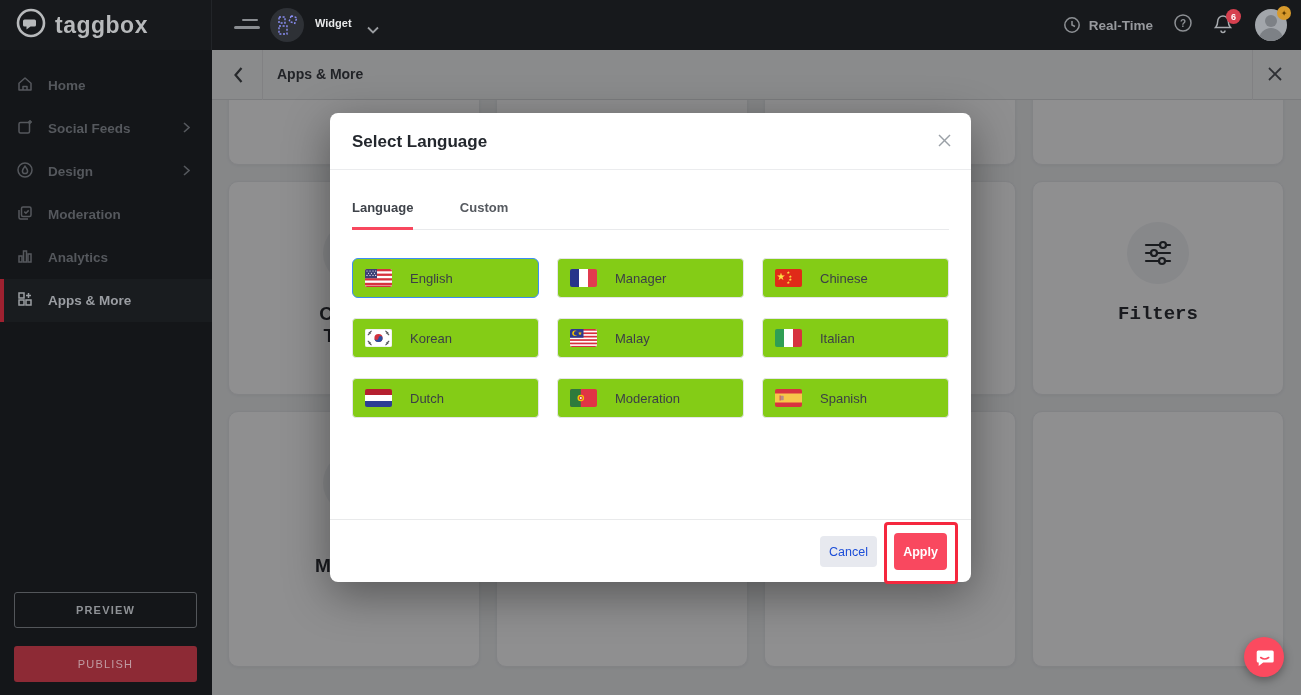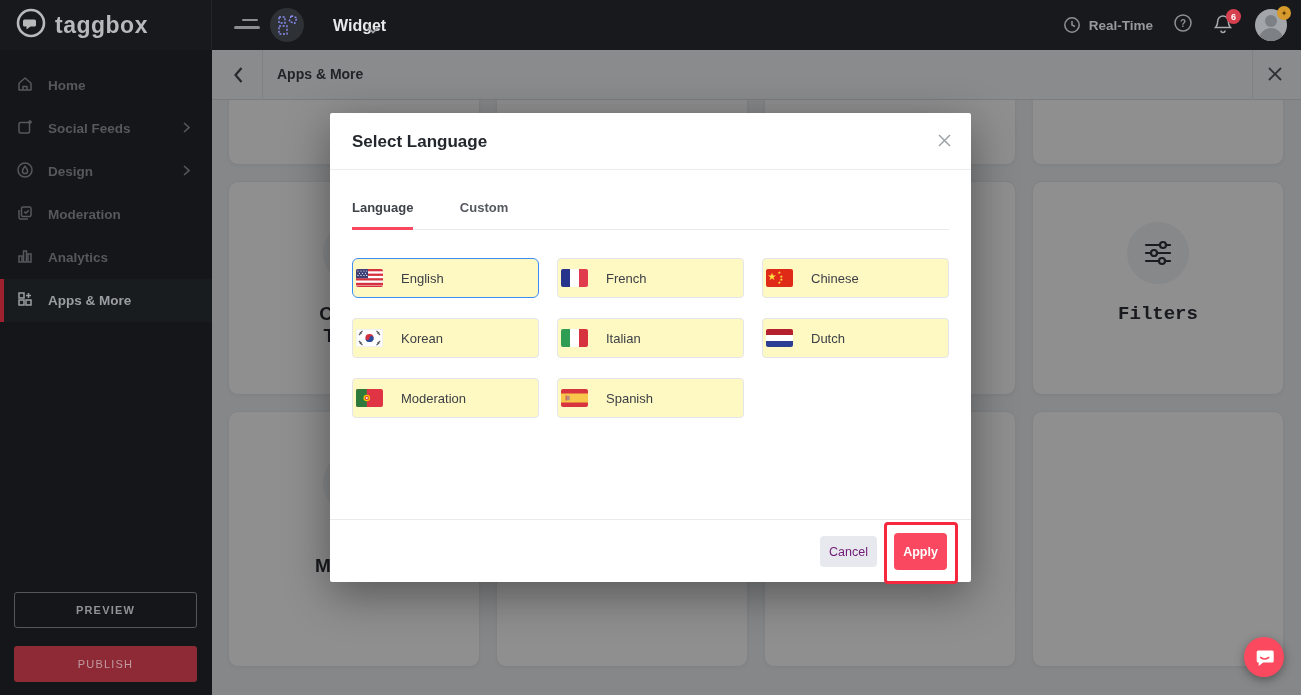--- a/index.html
+++ b/index.html
@@ -8,21 +8,21 @@
   #app { position:relative; width:1208px; height:695px; }
 
   
   .topbar { position:absolute; left:0; top:0; width:1301px; height:50px; background:#17191c; z-index:30; }
   .logo-wrap { position:absolute; left:0; top:0; width:212px; height:50px; display:flex; align-items:center; gap:9px; padding-left:16px; border-right:1px solid #222529; }
   .logo-text { color:#b7b9bb; font-size:23px; font-weight:700; letter-spacing:.5px; }
   .hamburger { position:absolute; left:234px; top:17px; width:26px; height:16px; cursor:pointer; }
   .hamburger .l1 { position:absolute; right:2px; top:2px; width:16px; height:2px; background:#8a8d91; border-radius:2px; }
   .hamburger .l2 { position:absolute; left:0; top:9px; width:26px; height:3px; background:#8a8d91; border-radius:2px; }
   .widget-circle { position:absolute; left:270px; top:8px; width:34px; height:34px; border-radius:50%; background:#2e3136; display:flex; align-items:center; justify-content:center; }
-  .widget-label { position:absolute; left:333px; top:17px; color:#e8e9ea; font-size:16px; font-weight:700; }
+  .widget-label { position:absolute; left:315px; top:17px; color:#e8e9ea; font-size:11px; font-weight:700; }
   .widget-chevron { position:absolute; left:367px; top:20px; }
   .tb-right { position:absolute; right:14px; top:0; height:50px; display:flex; align-items:center; gap:20px; }
   .realtime { display:flex; align-items:center; gap:8px; color:#97999d; font-size:13.5px; font-weight:600; }
   .bell-wrap { position:relative; width:22px; height:24px; }
   .badge { position:absolute; top:-4px; right:-6px; min-width:15px; height:15px; border-radius:8px; background:#d6404f; color:#fff; font-size:9px; font-weight:700; display:flex; align-items:center; justify-content:center; }
   .avatar { position:relative; width:32px; height:32px; border-radius:50%; background:#a2a6ab; overflow:visible; }
   .avatar .head { position:absolute; left:10px; top:6px; width:12px; height:12px; border-radius:50%; background:#7d8186; }
   .avatar .body { position:absolute; left:4px; top:19px; width:24px; height:14px; border-radius:12px 12px 0 0; background:#7d8186; }
   .avatar .mask { position:absolute; inset:0; border-radius:50%; overflow:hidden; }
   .gold-badge { position:absolute; top:-3px; right:-4px; width:14px; height:14px; border-radius:50%; background:#d79a2c; color:#5d3c00; font-size:8px; display:flex; align-items:center; justify-content:center; z-index:2; }
@@ -47,36 +47,36 @@
   .subbar-close { position:absolute; right:14px; top:14px; width:22px; height:22px; cursor:pointer; }
   .subbar-right-divider { position:absolute; right:48px; top:0; width:1px; height:50px; background:#e3e4e6; }
 
   .card { position:absolute; background:#fdfdfe; border:1px solid #e6e7e9; border-radius:10px; box-shadow:0 1px 3px rgba(30,32,36,.05); display:flex; flex-direction:column; align-items:center; }
   .card .circle { margin-top:40px; width:62px; height:62px; border-radius:50%; background:#eef0f2; display:flex; align-items:center; justify-content:center; }
   .card .clabel { margin-top:19px; font-size:19px; font-weight:600; color:#23262b; text-align:center; line-height:22px; max-width:100px; }
 
   .overlay { position:absolute; left:212px; top:50px; width:1089px; height:645px; background:rgba(12,13,15,.46); z-index:5; }
 
   
-  .modal { position:absolute; left:330px; top:113px; width:641px; height:469px; background:#fff; border-radius:2px; box-shadow:0 12px 45px rgba(0,0,0,.4); z-index:10; }
+  .modal { position:absolute; left:330px; top:113px; width:641px; height:469px; background:#fff; border-radius:8px; box-shadow:0 12px 45px rgba(0,0,0,.4); z-index:10; }
   .modal-header { position:relative; height:57px; border-bottom:1px solid #ebecee; }
   .modal-title { position:absolute; left:22px; top:19px; font-size:17px; font-weight:600; color:#23272d; }
   .modal-close { position:absolute; right:16px; top:20px; width:18px; height:18px; cursor:pointer; }
   .tabs-row { position:absolute; left:22px; right:22px; top:85px; height:32px; border-bottom:1px solid #e9eaec; }
   .tab { position:relative; display:inline-block; margin-right:42px; font-size:13px; font-weight:700; color:#55595f; padding-bottom:14px; cursor:pointer; }
   .tab.active { color:#3f434a; }
   .tab.active::after { content:""; position:absolute; left:0; bottom:-1px; height:3px; width:100%; background:#f8475e; }
   .lang-grid { position:absolute; left:22px; top:145px; width:597px; display:grid; grid-template-columns:187px 187px 187px; column-gap:18px; row-gap:20px; }
-  .lang-cell { height:40px; border:1px solid #e4e5e9; border-radius:4px; background:#fef9c3; display:flex; align-items:center; padding-left:3px; gap:18px; cursor:pointer; }
+  .lang-cell { height:40px; border:1px solid #e4e5e9; border-radius:4px; background:#84cc16; display:flex; align-items:center; padding-left:12px; gap:18px; cursor:pointer; }
   .lang-cell.selected { border:1.5px solid #3d8df5; border-radius:6px; }
   .lang-cell .flag { width:27px; height:18px; border-radius:2px; overflow:hidden; flex:0 0 auto; display:flex; }
   .lang-cell .lname { font-size:13px; color:#3c4046; }
   .lang-cell:nth-child(10) { grid-column:2; }
   .modal-footer { position:absolute; left:0; right:0; bottom:0; height:63px; border-top:1px solid #e9eaeb; }
-  .cancel-btn { position:absolute; right:94px; top:16px; width:57px; height:31px; background:#e7e9ef; border:none; border-radius:4px; font-size:12.5px; color:#701a75; cursor:pointer; }
+  .cancel-btn { position:absolute; right:94px; top:16px; width:57px; height:31px; background:#e7e9ef; border:none; border-radius:4px; font-size:12.5px; color:#1d4ed8; cursor:pointer; }
   .apply-btn { position:absolute; right:24px; top:13px; width:53px; height:37px; background:#f9485f; border:none; border-radius:4px; font-size:12.5px; font-weight:700; color:#fff; cursor:pointer; }
   .annotation { position:absolute; right:13px; top:2px; width:74px; height:62px; border:3px solid #f5283e; border-radius:4px; pointer-events:none; z-index:12; }
 
   .chat-fab { position:absolute; left:1244px; top:637px; width:40px; height:40px; border-radius:50%; background:#fb4a5f; z-index:40; box-shadow:0 3px 10px rgba(0,0,0,.35); display:flex; align-items:center; justify-content:center; cursor:pointer; }
 </style>
 </head>
 <body>
 
 <div id="app">
 
@@ -299,21 +299,21 @@
           <span class="lname">English</span>
         </div>
         <div class="lang-cell">
           <span class="flag">
             <svg width="27" height="18" viewBox="0 0 27 18">
               <rect width="9" height="18" fill="#27348b"></rect>
               <rect x="9" width="9" height="18" fill="#fff"></rect>
               <rect x="18" width="9" height="18" fill="#e13b4e"></rect>
             </svg>
           </span>
-          <span class="lname">French</span>
+          <span class="lname">Manager</span>
         </div>
         <div class="lang-cell">
           <span class="flag">
             <svg width="27" height="18" viewBox="0 0 27 18">
               <rect width="27" height="18" fill="#e02a18"></rect>
               <text x="1.5" y="10.5" font-size="10" fill="#fde244">★</text>
               <text x="11.5" y="5" font-size="4" fill="#fde244">★</text>
               <text x="13.5" y="8.5" font-size="4" fill="#fde244">★</text>
               <text x="13.5" y="12" font-size="4" fill="#fde244">★</text>
               <text x="11.5" y="15" font-size="4" fill="#fde244">★</text>
@@ -337,20 +337,40 @@
                 <rect x="20.6" y="12.6" width="4" height="1" transform="rotate(-38 22.6 13)"></rect>
                 <rect x="20" y="14.4" width="4" height="1" transform="rotate(-38 22 14.9)"></rect>
               </g>
             </svg>
           </span>
           <span class="lname">Korean</span>
         </div>
         <div class="lang-cell">
           <span class="flag">
             <svg width="27" height="18" viewBox="0 0 27 18">
+              <rect width="27" height="18" fill="#fff"></rect>
+              <g fill="#d8303c">
+                <rect width="27" height="1.7"></rect>
+                <rect y="3.4" width="27" height="1.7"></rect>
+                <rect y="6.8" width="27" height="1.7"></rect>
+                <rect y="10.2" width="27" height="1.7"></rect>
+                <rect y="13.6" width="27" height="1.7"></rect>
+                <rect y="16.9" width="27" height="1.1"></rect>
+              </g>
+              <rect width="13.5" height="8.7" fill="#2b3a8f"></rect>
+              <circle cx="5" cy="4.3" r="2.7" fill="#f7c500"></circle>
+              <circle cx="6.2" cy="4.3" r="2.3" fill="#2b3a8f"></circle>
+              <text x="7.8" y="6.2" font-size="5" fill="#f7c500">★</text>
+            </svg>
+          </span>
+          <span class="lname">Malay</span>
+        </div>
+        <div class="lang-cell">
+          <span class="flag">
+            <svg width="27" height="18" viewBox="0 0 27 18">
               <rect width="9" height="18" fill="#2f9e54"></rect>
               <rect x="9" width="9" height="18" fill="#fff"></rect>
               <rect x="18" width="9" height="18" fill="#d6333f"></rect>
             </svg>
           </span>
           <span class="lname">Italian</span>
         </div>
         <div class="lang-cell">
           <span class="flag">
             <svg width="27" height="18" viewBox="0 0 27 18">

